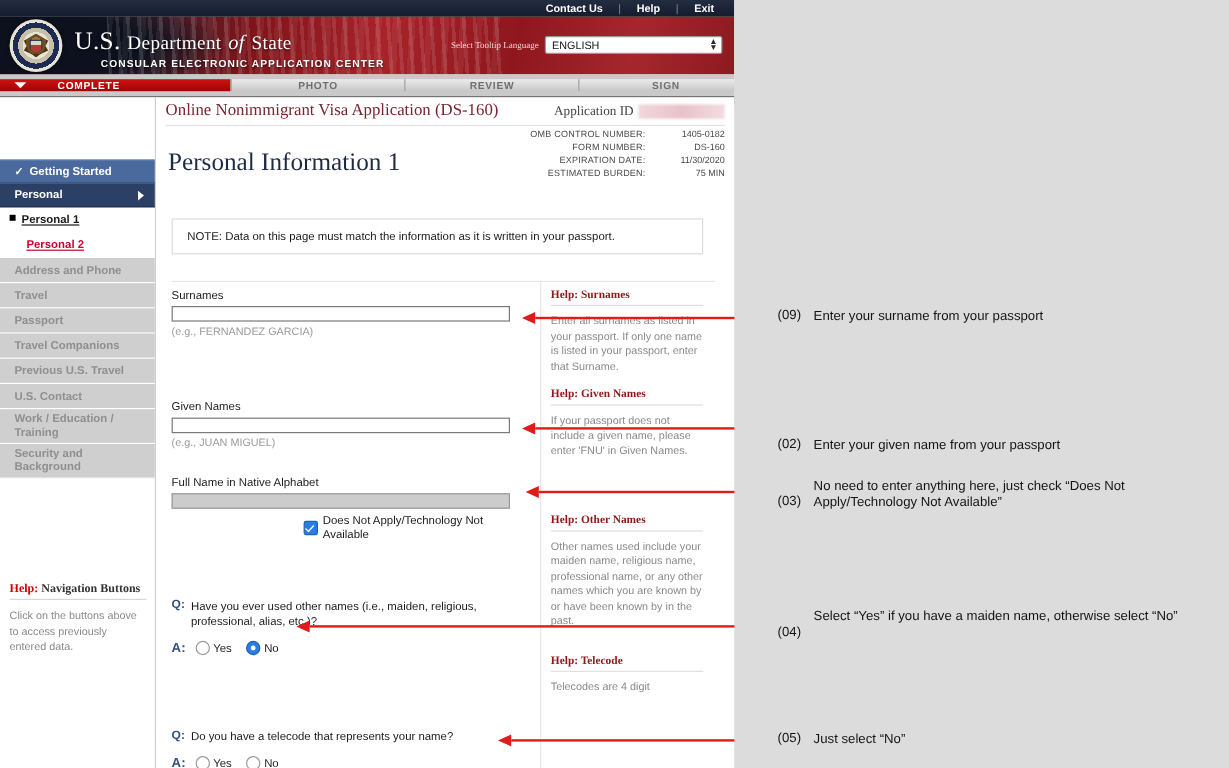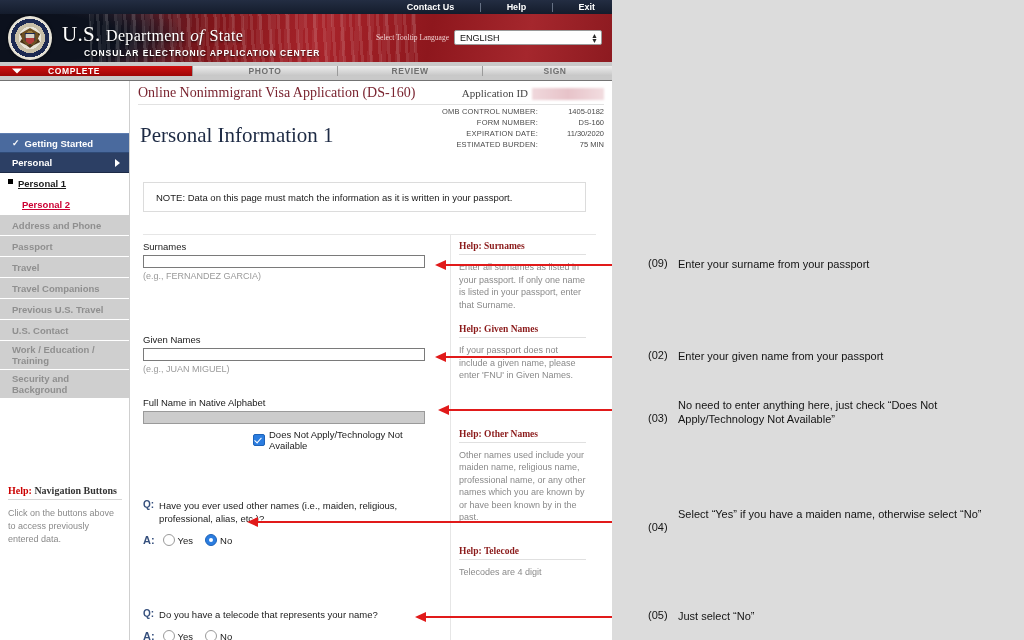--- a/index.html
+++ b/index.html
@@ -22,21 +22,21 @@
   
   .topbar {
     position: absolute; left: 0; top: 0;
     width: 612px; height: 14px;
     background: #1b2437;
     background: linear-gradient(#232d42, #141c2c);
   }
   .topbar-links {
     position: absolute; right: 8px; top: 0;
     height: 14px; display: flex; align-items: center;
-    gap: 16px;
+    gap: 4px;
   }
   .topbar-links a {
     color: #ffffff; text-decoration: none;
     font-size: 9px; font-weight: bold;
     padding: 0 9px;
     line-height: 14px;
   }
   .topbar-sep { color: #7f8a9e; font-size: 9px; line-height: 14px; }
 
   
@@ -477,24 +477,24 @@
         </div>
 
         <div class="nav-sub red">
           <span>Personal 2</span>
         </div>
 
         <div class="nav-disabled">
           <span>Address and Phone</span>
         </div>
         <div class="nav-disabled">
+          <span>Travel</span>
+        </div>
+        <div class="nav-disabled">
           <span>Passport</span>
-        </div>
-        <div class="nav-disabled">
-          <span>Travel</span>
         </div>
         <div class="nav-disabled">
           <span>Travel Companions</span>
         </div>
         <div class="nav-disabled">
           <span>Previous U.S. Travel</span>
         </div>
         <div class="nav-disabled">
           <span>U.S. Contact</span>
         </div>
@@ -657,21 +657,21 @@
     <div class="arrow-head" style="left:415px; top:612px;"></div>
   </div>
 
   <div class="annot-panel">
 
     <div class="annot" style="left:36px; top:257px;">
       <span class="annot-num">(09)</span>
       <span class="annot-text">Enter your surname from your passport</span>
     </div>
 
-    <div class="annot" style="left:36px; top:349px;">
+    <div class="annot" style="left:36px; top:364px;">
       <span class="annot-num">(02)</span>
       <span class="annot-text">Enter your given name from your passport</span>
     </div>
 
     <div class="annot" style="left:36px; top:398px;">
       <span class="annot-num" style="padding-top:14px;">(03)</span>
       <span class="annot-text">No need to enter anything here, just check “Does Not Apply/Technology Not Available”</span>
     </div>
 
     <div class="annot" style="left:36px; top:507px;">

